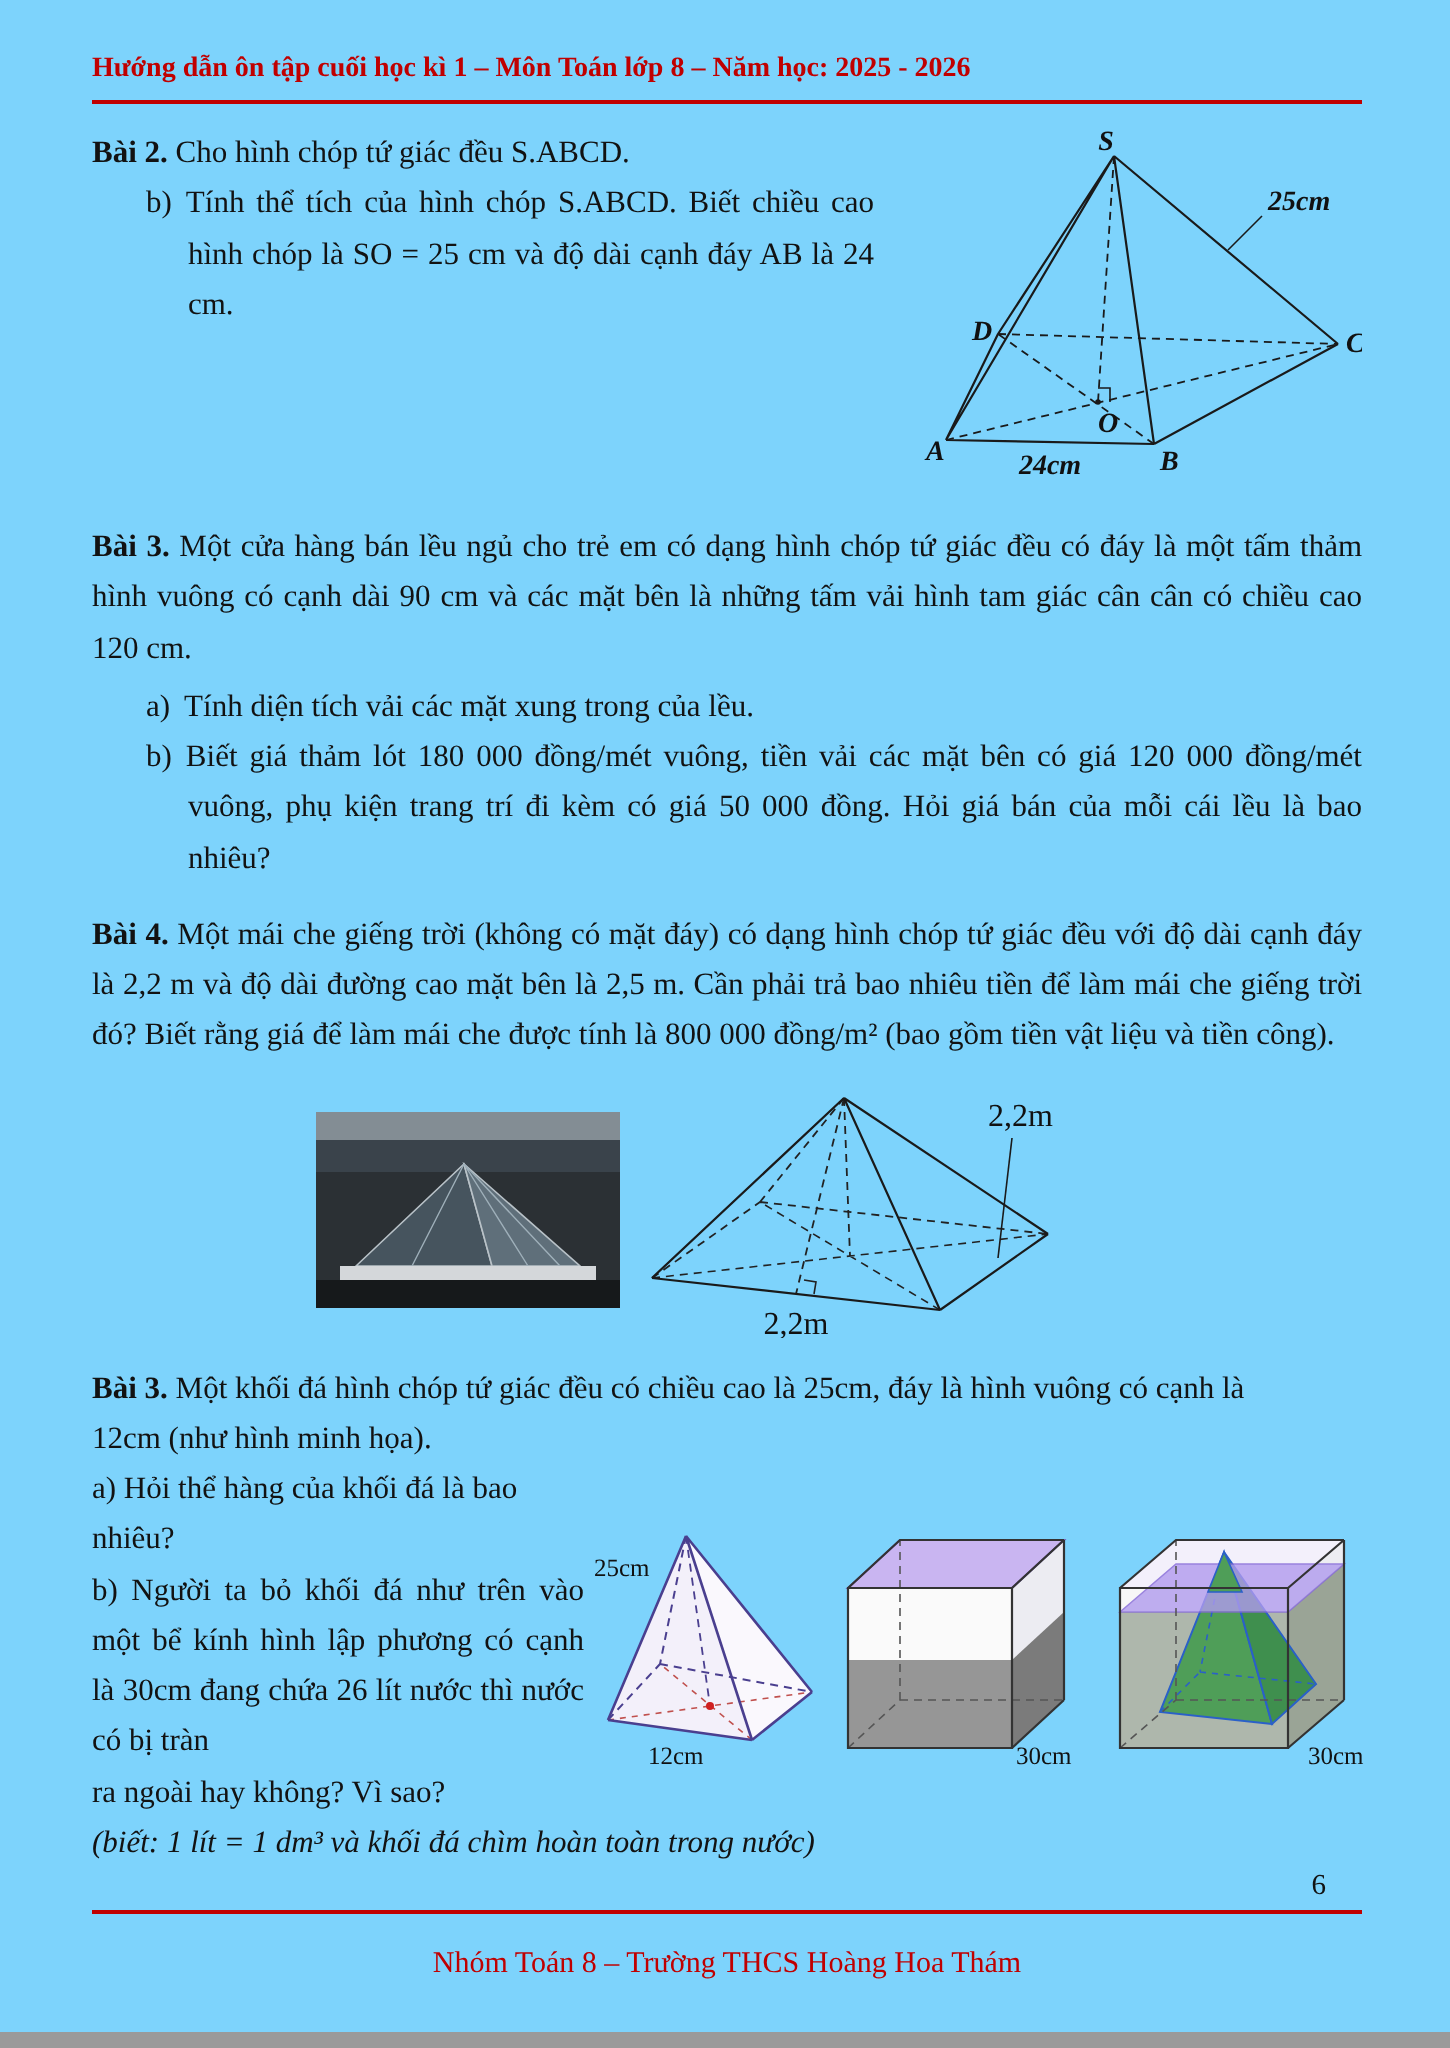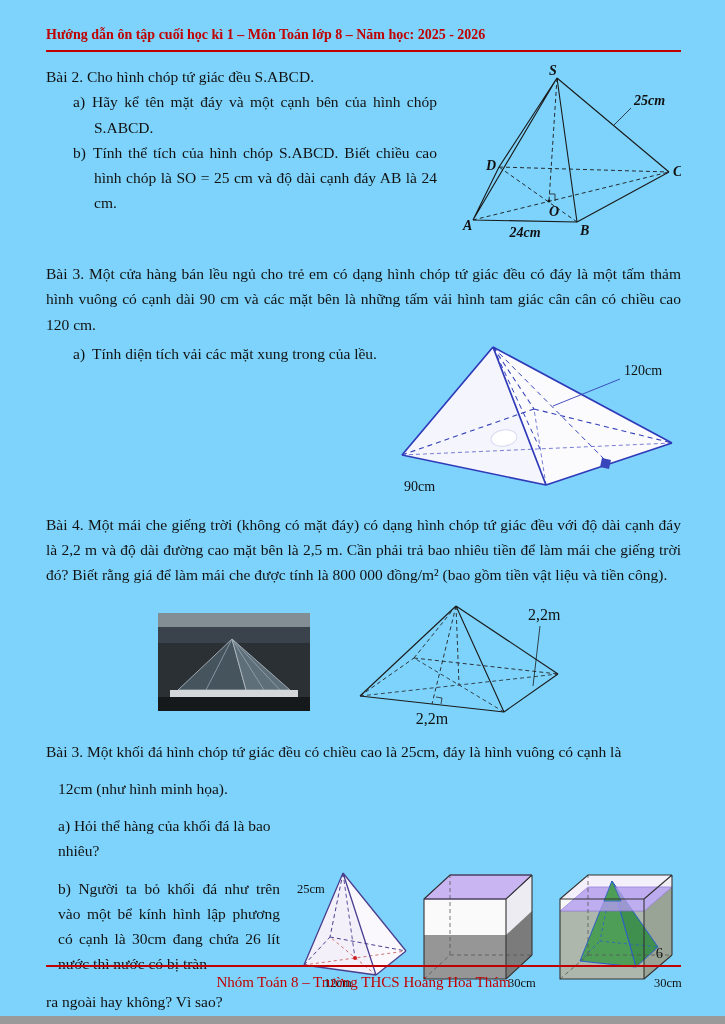--- a/index.html
+++ b/index.html
@@ -15,41 +15,41 @@
     line-height:1.63;
     padding:26px 44px 0 46px;
     overflow:hidden;
   }
   .hdr-title { color:#c00000; font-weight:bold; font-size:14px; line-height:1.3; padding-bottom:6px; }
   .hdr-rule  { border-top:2.5px solid #c00000; margin-bottom:12px; }
 
   .prob { margin-bottom:13px; }
   .prob::after { content:""; display:block; clear:both; }
   .just { text-align:justify; }
-  .blabel { font-weight:normal; }
+  .blabel { font-weight:bold; }
 
   .hitem { margin-left:27px; padding-left:21px; text-indent:-21px; text-align:justify; }
   .hitem .mk { padding-right:7px; }
 
   .figR { float:right; margin:0 0 4px 12px; }
   figure { line-height:0; }
 
-  .img-row { display:flex; align-items:center; gap:34px; margin:10px 0 6px 112px; }
+  .img-row { display:flex; align-items:center; margin:10px 0 6px 112px; }
 
   .row5 { display:flex; gap:4px; }
   .col5-l { width:246px; flex:0 0 auto; }
-  .col5-l p { margin:12px; }
+  .col5-l p { margin:0; }
   .col5-r { flex:1; display:flex; align-items:flex-end; gap:6px; padding-top:2px; }
 
   .note { font-style:italic; }
 
   .footer { position:absolute; left:46px; right:44px; bottom:22px; }
   .page-num { text-align:right; font-size:14.5px; padding-right:18px; line-height:1.2; }
   .ftr-rule { border-top:2px solid #c00000; margin-top:2px; }
-  .ftr-text { color:#c00000; text-align:center; font-size:15px; padding-top:3px; }
+  .ftr-text { color:#c00000; text-align:center; font-size:15px; padding-top:13px; }
 
   svg text { font-family:"Liberation Serif", serif; }
   .mlab { font-style:italic; font-weight:bold; font-size:14px; fill:#111; }
   .dlab { font-size:14px; fill:#111; }
   .slab { font-size:12.5px; fill:#111; }
 </style>
 </head>
 <body>
 
 <div class="page">
@@ -75,50 +75,28 @@
         <text class="mlab" x="14" y="166">A</text>
         <text class="mlab" x="131" y="171">B</text>
         <text class="mlab" x="224" y="112">C</text>
         <text class="mlab" x="37" y="106">D</text>
         <text class="mlab" x="100" y="152">O</text>
         <text class="mlab" x="185" y="41">25cm</text>
         <text class="mlab" x="76" y="173" text-anchor="middle">24cm</text>
       </svg>
     </figure>
     <p class="just"><b class="blabel">Bài 2.</b> <span>Cho hình chóp tứ giác đều S.ABCD.</span></p>
-    <div class="hitem"><span class="mk">a)</span><span>Hãy kể tên mặt đáy và một cạnh bên của hình chóp S.ABCD.</span></div>
     <div class="hitem"><span class="mk">b)</span><span>Tính thể tích của hình chóp S.ABCD. Biết chiều cao hình chóp là SO = 25 cm và độ dài cạnh đáy AB là 24 cm.</span></div>
   </section>
 
   <section class="prob">
     <p class="just"><b class="blabel">Bài 3.</b> <span>Một cửa hàng bán lều ngủ cho trẻ em có dạng hình chóp tứ giác đều có đáy là một tấm thảm hình vuông có cạnh dài 90 cm và các mặt bên là những tấm vải hình tam giác cân cân có chiều cao 120 cm.</span></p>
     <div style="margin-top:4px;">
-      <figure class="figR" style="margin-top:-2px;">
-        <svg width="285" height="156" viewBox="0 0 285 156">
-
-          <polygon points="97,8 6,116 150,146" fill="#f4f5fd"></polygon>
-          <polygon points="97,8 150,146 276,104" fill="#fbfbfe"></polygon>
-
-          <path d="M97,8 L138,70 M6,116 L138,70 M138,70 L276,104" fill="none" stroke="#3340b8" stroke-width="1.1" stroke-dasharray="5 4"></path>
-
-          <path d="M6,116 L276,104 M150,146 L138,70" fill="none" stroke="#5560c6" stroke-width="0.8" stroke-dasharray="4 3"></path>
-          <path d="M97,8 L144,110 M97,8 L213,125" fill="none" stroke="#3340b8" stroke-width="1" stroke-dasharray="5 4"></path>
-
-          <path d="M97,8 L6,116 M97,8 L150,146 M97,8 L276,104 M6,116 L150,146 M150,146 L276,104" fill="none" stroke="#2f3ab8" stroke-width="1.7"></path>
-
-          <ellipse cx="108" cy="99" rx="13" ry="8" fill="#ffffff" stroke="#d5d9f2" stroke-width="1" transform="rotate(-8 108 99)"></ellipse>
-
-          <polygon points="206,119 215,121 213,130 204,128" fill="#3946bb"></polygon>
-
-          <path d="M224,40 L157,67" stroke="#3340b8" stroke-width="0.9"></path>
-          <text class="dlab" x="228" y="36">120cm</text>
-          <text class="dlab" x="8" y="152">90cm</text>
-        </svg>
-      </figure>
       <div class="hitem"><span class="mk">a)</span><span>Tính diện tích vải các mặt xung trong của lều.</span></div>
+      <div class="hitem"><span class="mk">b)</span><span>Biết giá thảm lót 180 000 đồng/mét vuông, tiền vải các mặt bên có giá 120 000 đồng/mét vuông, phụ kiện trang trí đi kèm có giá 50 000 đồng. Hỏi giá bán của mỗi cái lều là bao nhiêu?</span></div>
     </div>
   </section>
 
   <section class="prob" style="margin-top:12px;">
     <p class="just"><b class="blabel">Bài 4.</b> <span>Một mái che giếng trời (không có mặt đáy) có dạng hình chóp tứ giác đều với độ dài cạnh đáy là 2,2 m và độ dài đường cao mặt bên là 2,5 m. Cần phải trả bao nhiêu tiền để làm mái che giếng trời đó? Biết rằng giá để làm mái che được tính là 800 000 đồng/m² (bao gồm tiền vật liệu và tiền công).</span></p>
     <div class="img-row">
       <figure>
         <svg width="152" height="98" viewBox="0 0 152 98">
           <rect x="0" y="0" width="152" height="98" fill="#2b3034"></rect>
           <rect x="0" y="0" width="152" height="22" fill="#838d94"></rect>
@@ -206,20 +184,21 @@
 
             <path d="M8,116 L36,92 M36,92 L36,12 M36,92 L120,92" fill="none" stroke="#555" stroke-width="0.8" stroke-dasharray="4 3"></path>
 
             <path d="M8,36 L92,36 L92,116 L8,116 Z M92,36 L120,12 M92,116 L120,92 M120,12 L120,92 M8,36 L36,12 L120,12" fill="none" stroke="#333" stroke-width="1.1"></path>
             <text class="slab" x="102" y="124">30cm</text>
           </svg>
         </figure>
       </div>
     </div>
     <p>ra ngoài hay không? Vì sao?</p>
+    <p class="note">(biết: 1 lít = 1 dm³ và khối đá chìm hoàn toàn trong nước)</p>
   </section>
 
   <div class="footer">
     <div class="page-num">6</div>
     <div class="ftr-rule"></div>
     <div class="ftr-text">Nhóm Toán 8 – Trường THCS Hoàng Hoa Thám</div>
   </div>
 
 </div>
 

